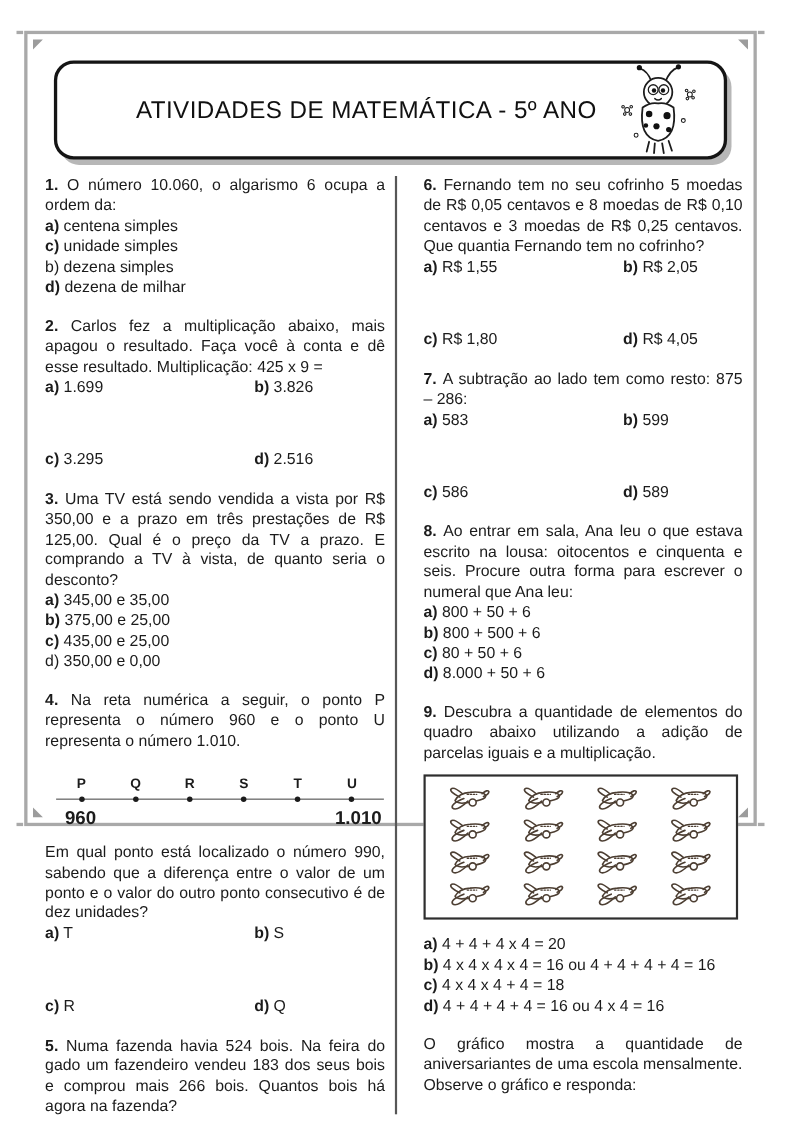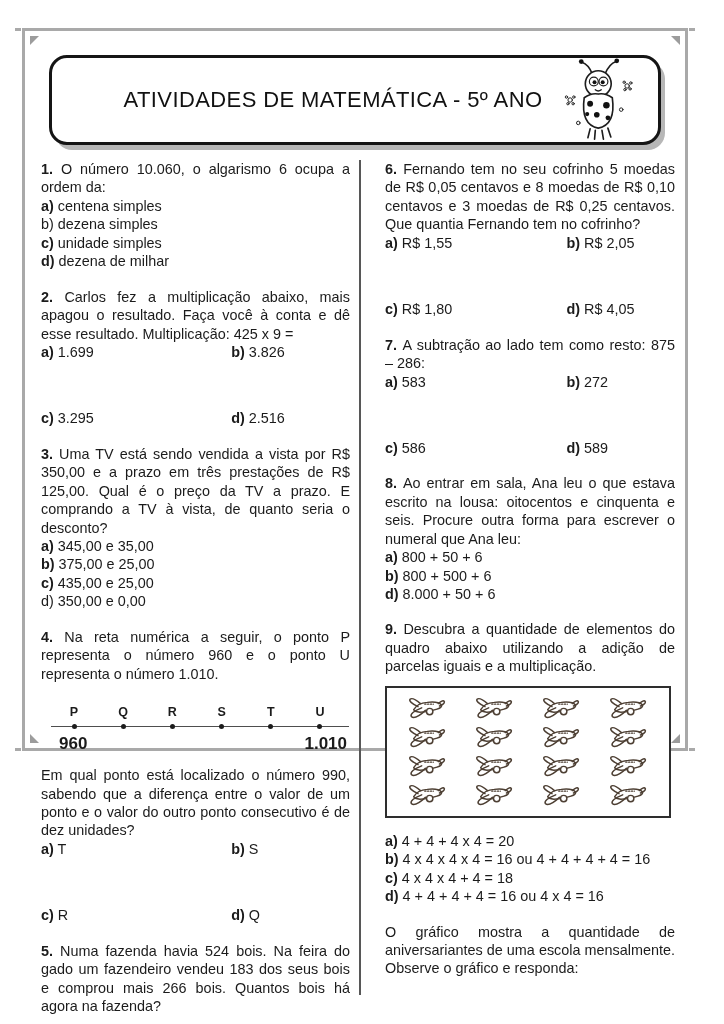--- a/index.html
+++ b/index.html
@@ -139,22 +139,22 @@
       </g>
     </svg>
   </div>
 
   <div class="cols">
     <div class="col left" id="col-left">
         <div class="question">
           <p class="qtext"><b class="qnum">1. </b><span>O número 10.060, o algarismo 6 ocupa a ordem da:</span></p>
           <div class="opts-list">
             <div class="opt"><b class="okey">a)</b><span> centena simples</span></div>
+            <div class="opt"><b class="okey">c)</b><span> unidade simples</span></div>
             <div class="opt"><b class="okey nk">b)</b><span> dezena simples</span></div>
-            <div class="opt"><b class="okey">c)</b><span> unidade simples</span></div>
             <div class="opt"><b class="okey">d)</b><span> dezena de milhar</span></div>
           </div>
         </div>
         <div class="question">
           <p class="qtext"><b class="qnum">2. </b><span>Carlos fez a multiplicação abaixo, mais apagou o resultado. Faça você à conta e dê esse resultado. Multiplicação: 425 x 9 =</span></p>
           <div class="opts-grid">
             <div class="opt"><b class="okey">a)</b><span> 1.699</span></div>
             <div class="opt"><b class="okey">b)</b><span> 3.826</span></div>
             <div class="opt"><b class="okey">c)</b><span> 3.295</span></div>
             <div class="opt"><b class="okey">d)</b><span> 2.516</span></div>
@@ -229,30 +229,31 @@
             <div class="opt"><b class="okey">a)</b><span> R$ 1,55</span></div>
             <div class="opt"><b class="okey">b)</b><span> R$ 2,05</span></div>
             <div class="opt"><b class="okey">c)</b><span> R$ 1,80</span></div>
             <div class="opt"><b class="okey">d)</b><span> R$ 4,05</span></div>
           </div>
         </div>
         <div class="question">
           <p class="qtext"><b class="qnum">7. </b><span>A subtração ao lado tem como resto: 875 – 286:</span></p>
           <div class="opts-grid">
             <div class="opt"><b class="okey">a)</b><span> 583</span></div>
-            <div class="opt"><b class="okey">b)</b><span> 272</span></div>
+            <div class="opt"><b class="okey">b)</b><span> 599</span></div>
             <div class="opt"><b class="okey">c)</b><span> 586</span></div>
             <div class="opt"><b class="okey">d)</b><span> 589</span></div>
           </div>
         </div>
         <div class="question">
           <p class="qtext"><b class="qnum">8. </b><span>Ao entrar em sala, Ana leu o que estava escrito na lousa: oitocentos e cinquenta e seis. Procure outra forma para escrever o numeral que Ana leu:</span></p>
           <div class="opts-list">
             <div class="opt"><b class="okey">a)</b><span> 800 + 50 + 6</span></div>
             <div class="opt"><b class="okey">b)</b><span> 800 + 500 + 6</span></div>
+            <div class="opt"><b class="okey">c)</b><span> 80 + 50 + 6</span></div>
             <div class="opt"><b class="okey">d)</b><span> 8.000 + 50 + 6</span></div>
           </div>
         </div>
         <div class="question">
           <p class="qtext"><b class="qnum">9. </b><span>Descubra a quantidade de elementos do quadro abaixo utilizando a adição de parcelas iguais e a multiplicação.</span></p>
           <div class="planebox">
             <svg class="plane" viewBox="0 0 64 44">
               <use href="#plane-glyph"></use>
             </svg>
             <svg class="plane" viewBox="0 0 64 44">

